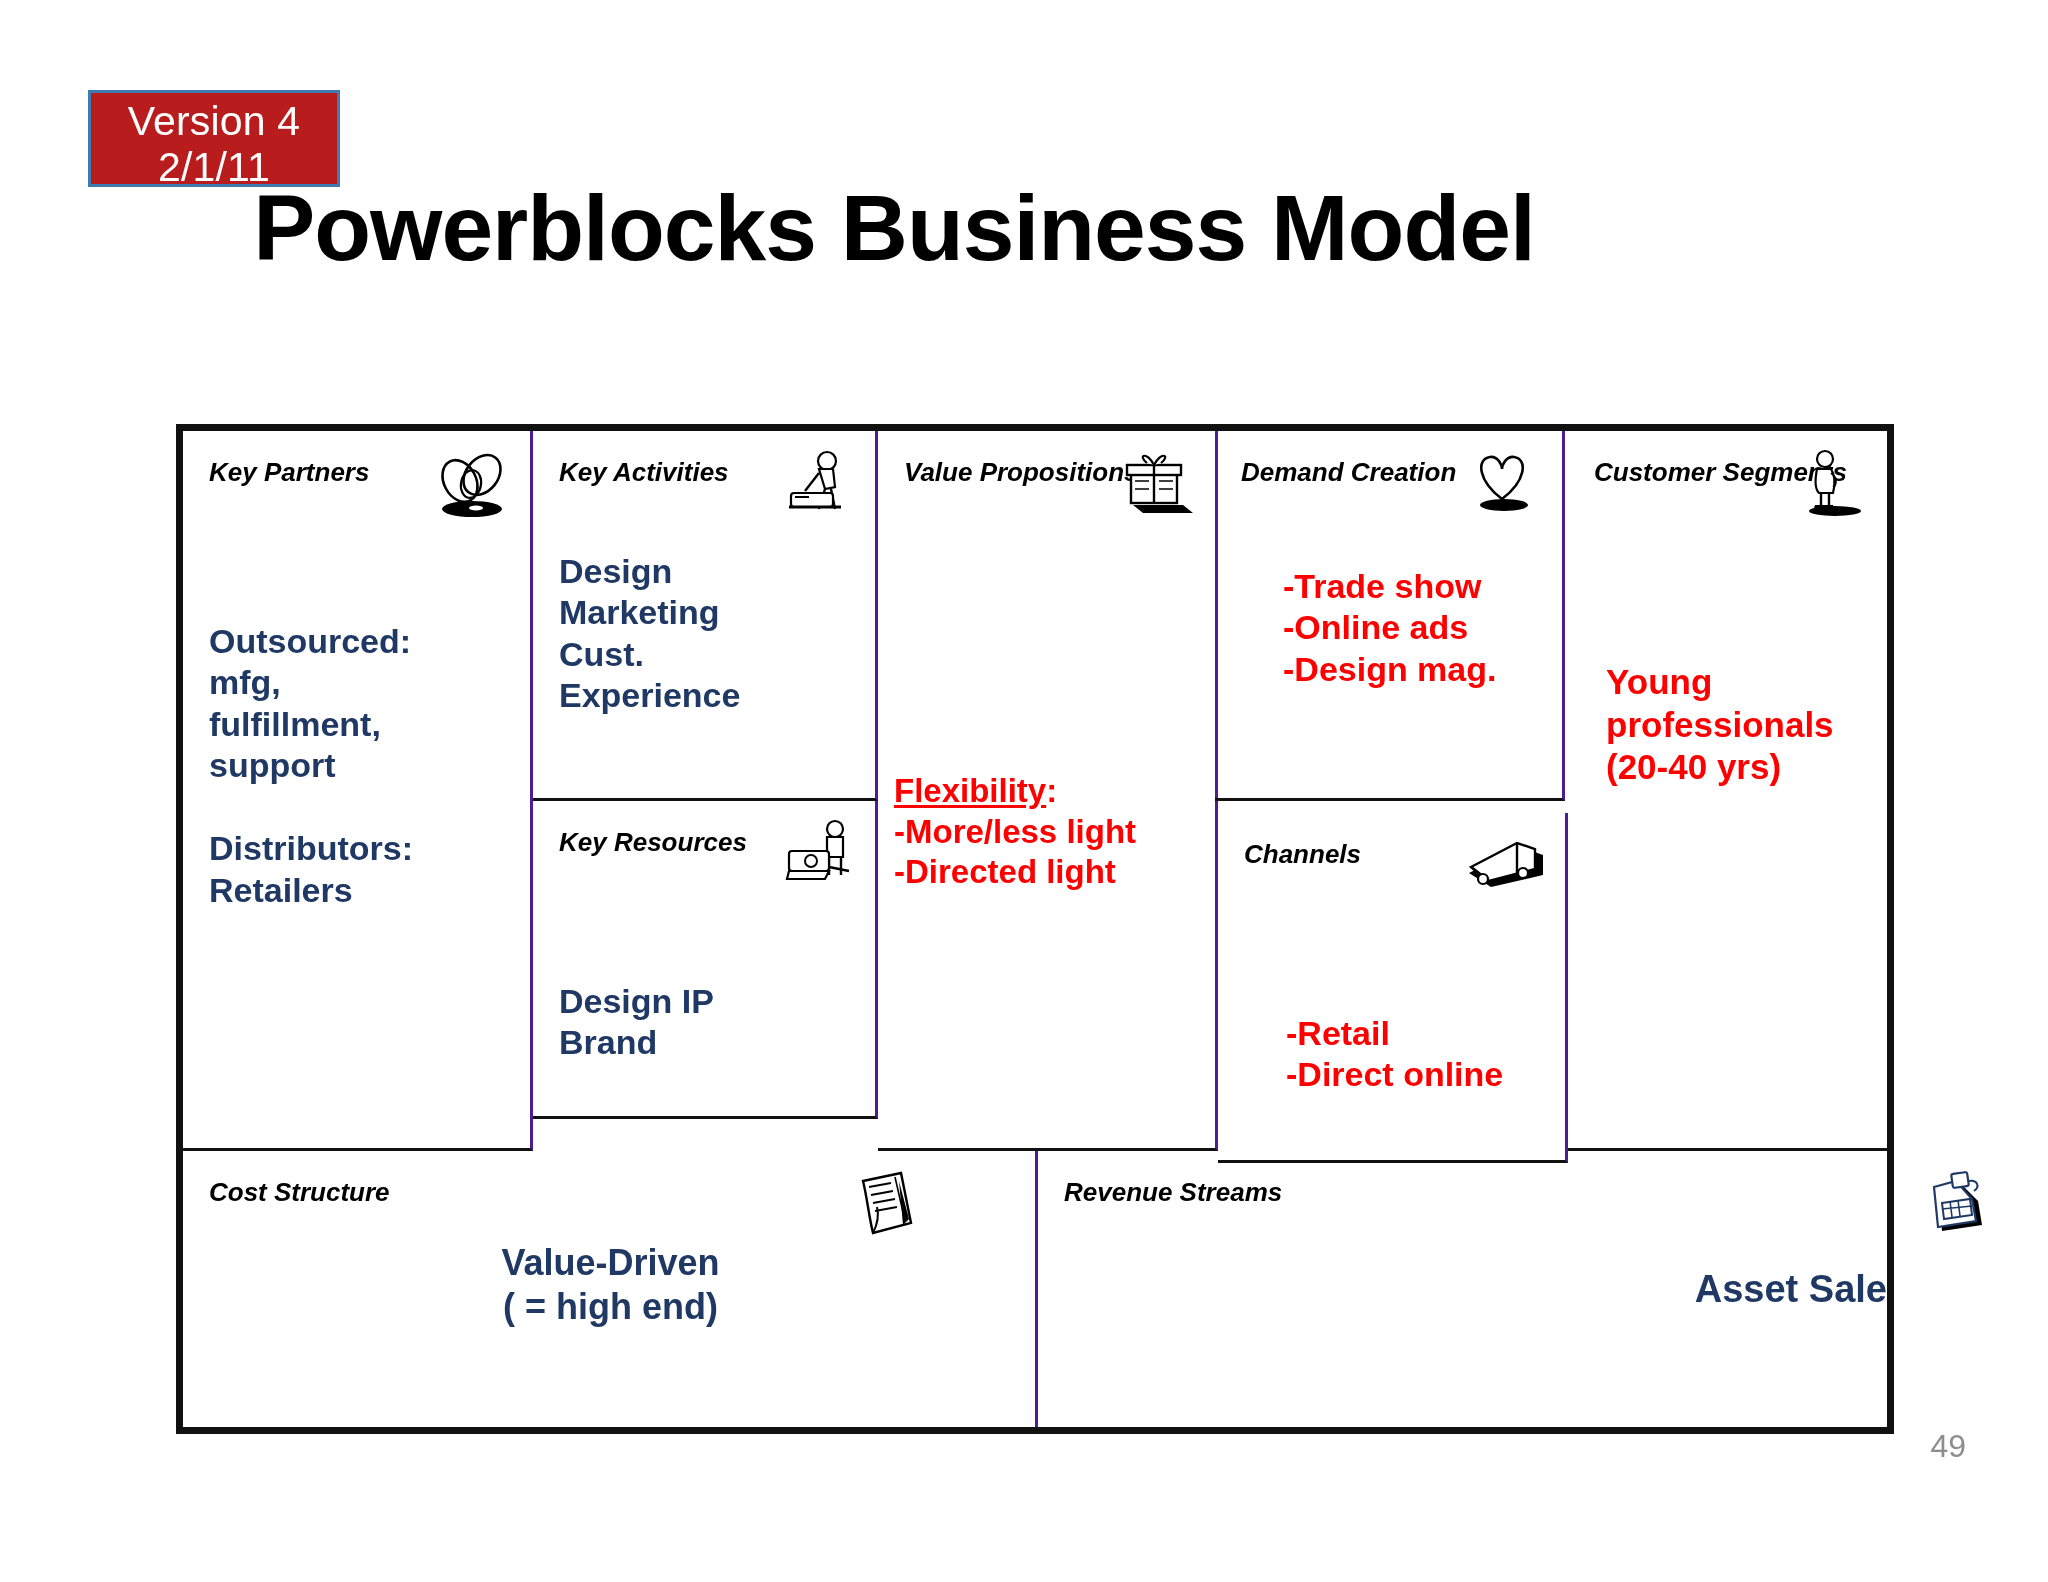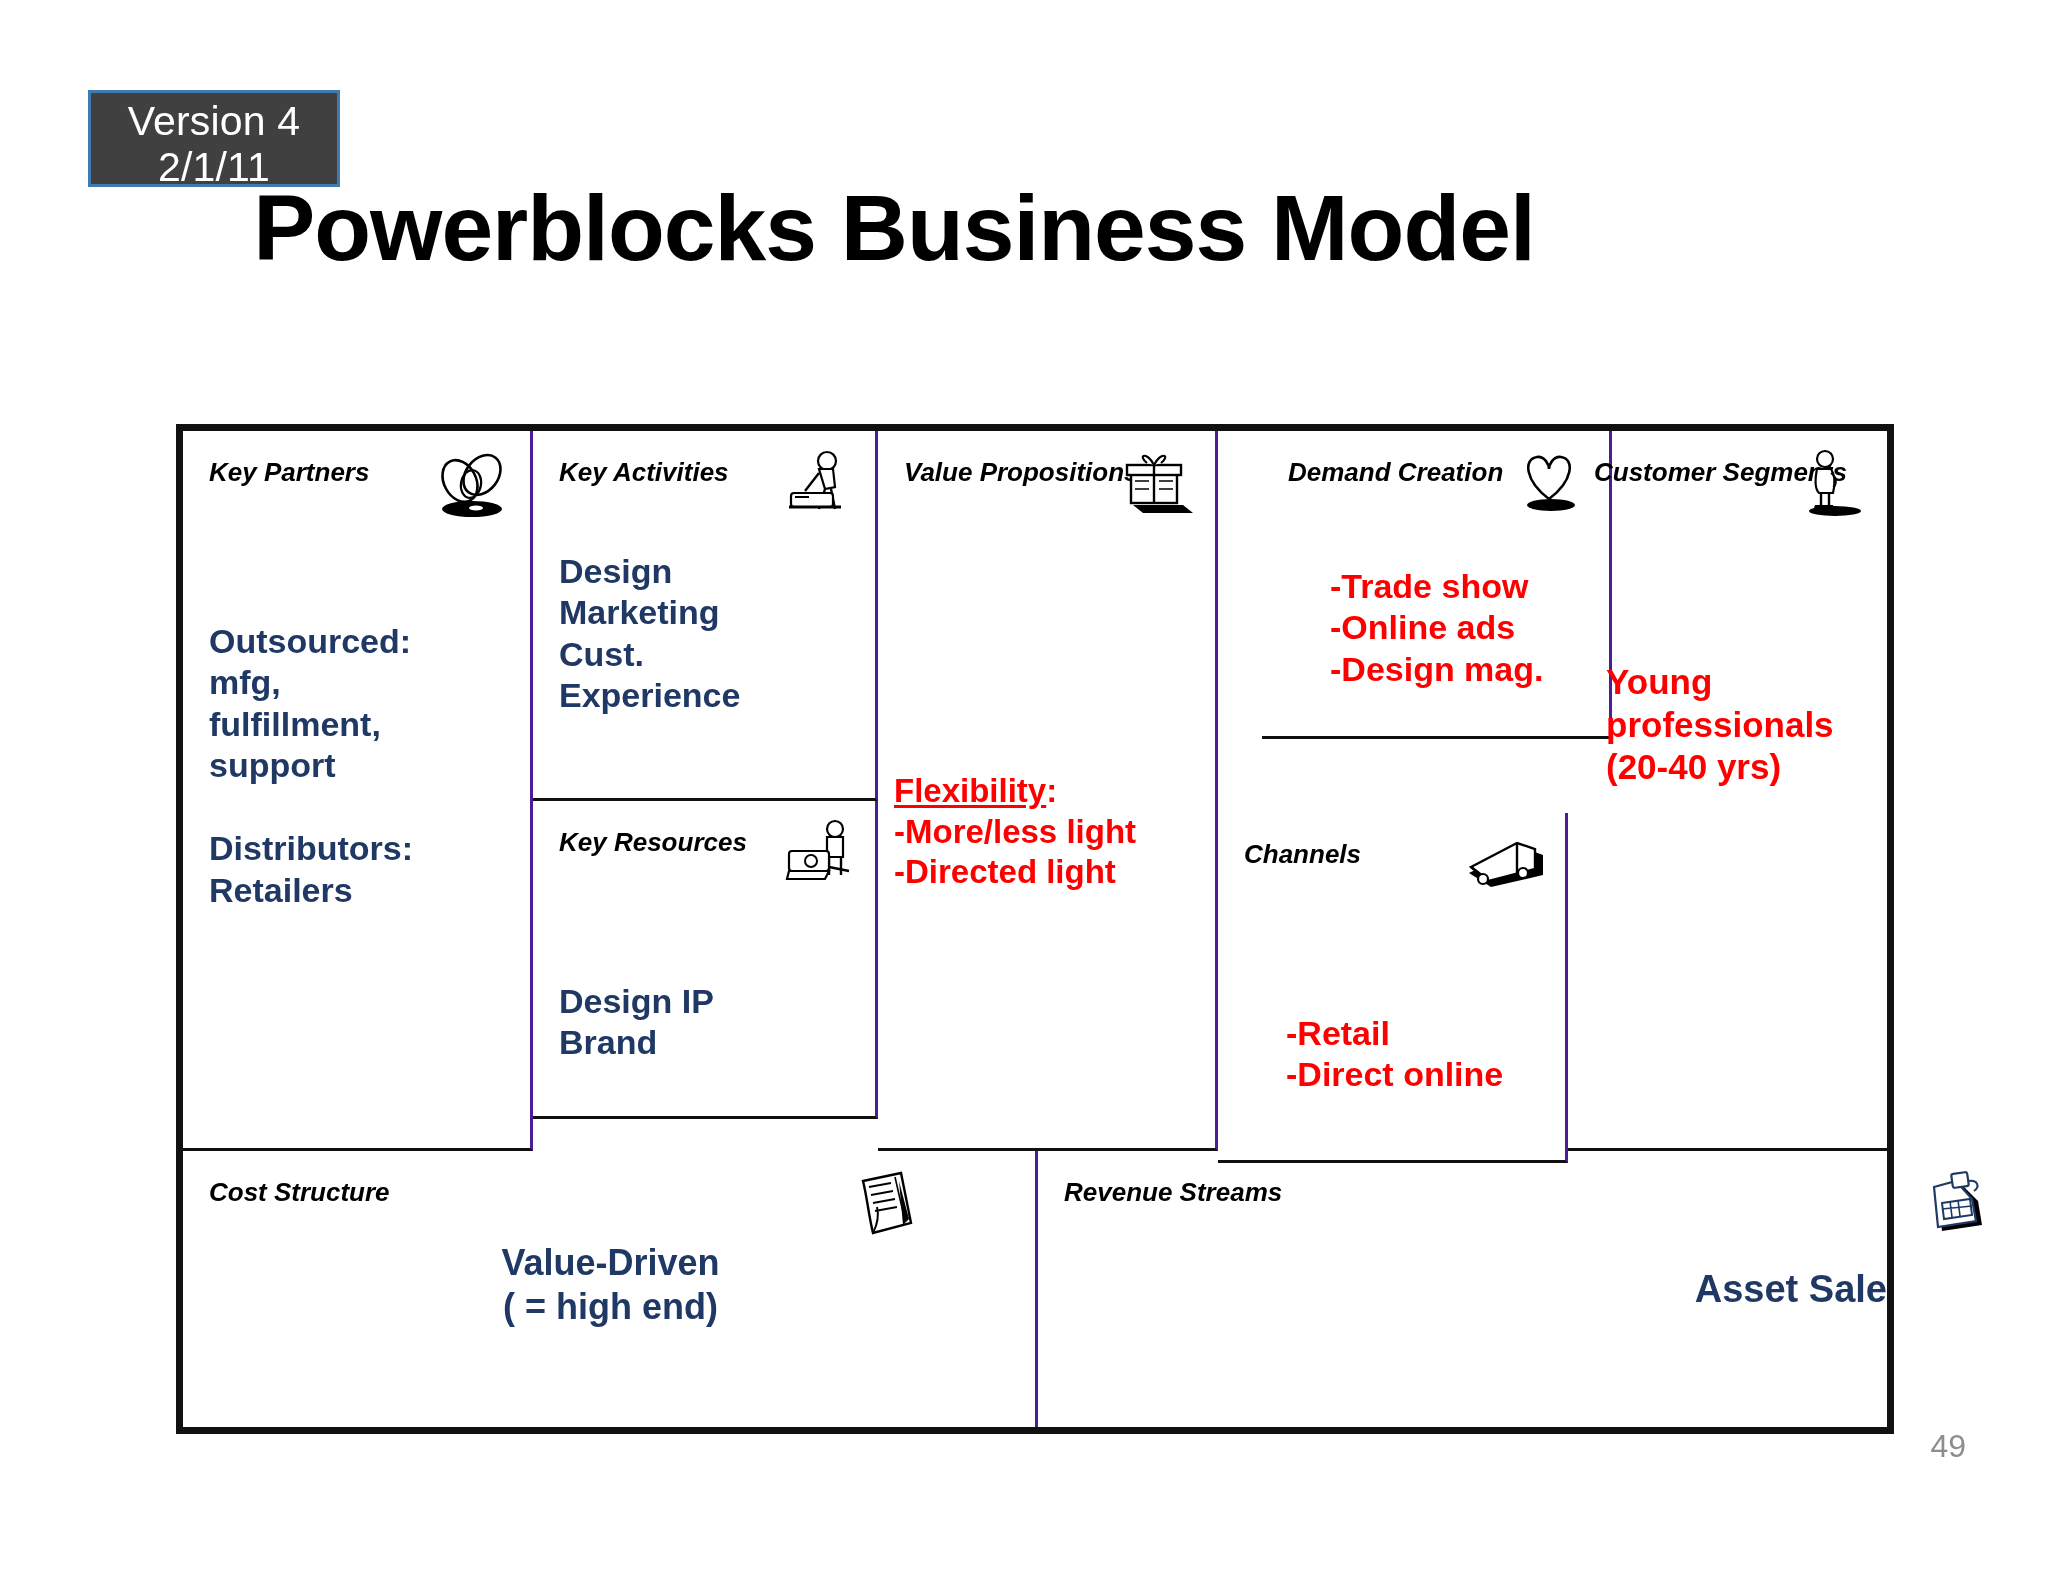--- a/index.html
+++ b/index.html
@@ -15,21 +15,21 @@
     overflow: hidden;
   }
 
   
   #version-badge {
     position: absolute;
     left: 88px;
     top: 90px;
     width: 252px;
     height: 97px;
-    background: #404040;
+    background: #b91c1c;
     border: 3px solid #3E7BB0;
     box-sizing: border-box;
     color: #ffffff;
     font-size: 41px;
     line-height: 1.12;
     text-align: center;
     padding-top: 6px;
     letter-spacing: 0.2px;
   }
   #version-badge div { white-space: nowrap; }
@@ -93,21 +93,21 @@
     white-space: pre-line;
   }
   .navy { color: #1F3864; }
   .red  { color: #FF0000; }
 
   
   #cell-key-partners   { left: 0;    top: 0;   width: 350px; height: 720px; }
   #cell-key-activities { left: 350px; top: 0;  width: 345px; height: 370px; }
   #cell-key-resources  { left: 350px; top: 370px; width: 345px; height: 318px; }
   #cell-value-props    { left: 695px; top: 0;  width: 340px; height: 720px; }
-  #cell-demand         { left: 1079px; top: 0; width: 350px; height: 308px; }
+  #cell-demand         { left: 1032px; top: 0; width: 350px; height: 370px; }
   #cell-channels       { left: 1035px; top: 370px; width: 350px; height: 350px; margin-top: 12px; }
   #cell-customer-seg   { left: 1385px; top: 0; width: 319px; height: 720px; }
   #cell-cost           { left: 0;    top: 720px; width: 855px; height: 276px; }
   #cell-revenue        { left: 855px; top: 720px; width: 976px; height: 276px; text-decoration: underline; }
 
   
   #kp-body  { left: 26px; top: 190px; width: 310px; font-size: 34px; }
   #ka-body  { left: 26px; top: 120px; width: 310px; font-size: 34px; }
   #kr-body  { left: 26px; top: 180px; width: 310px; font-size: 34px; }
   #vp-body  { left: 16px; top: 300px; width: 310px; font-size: 33px; }

